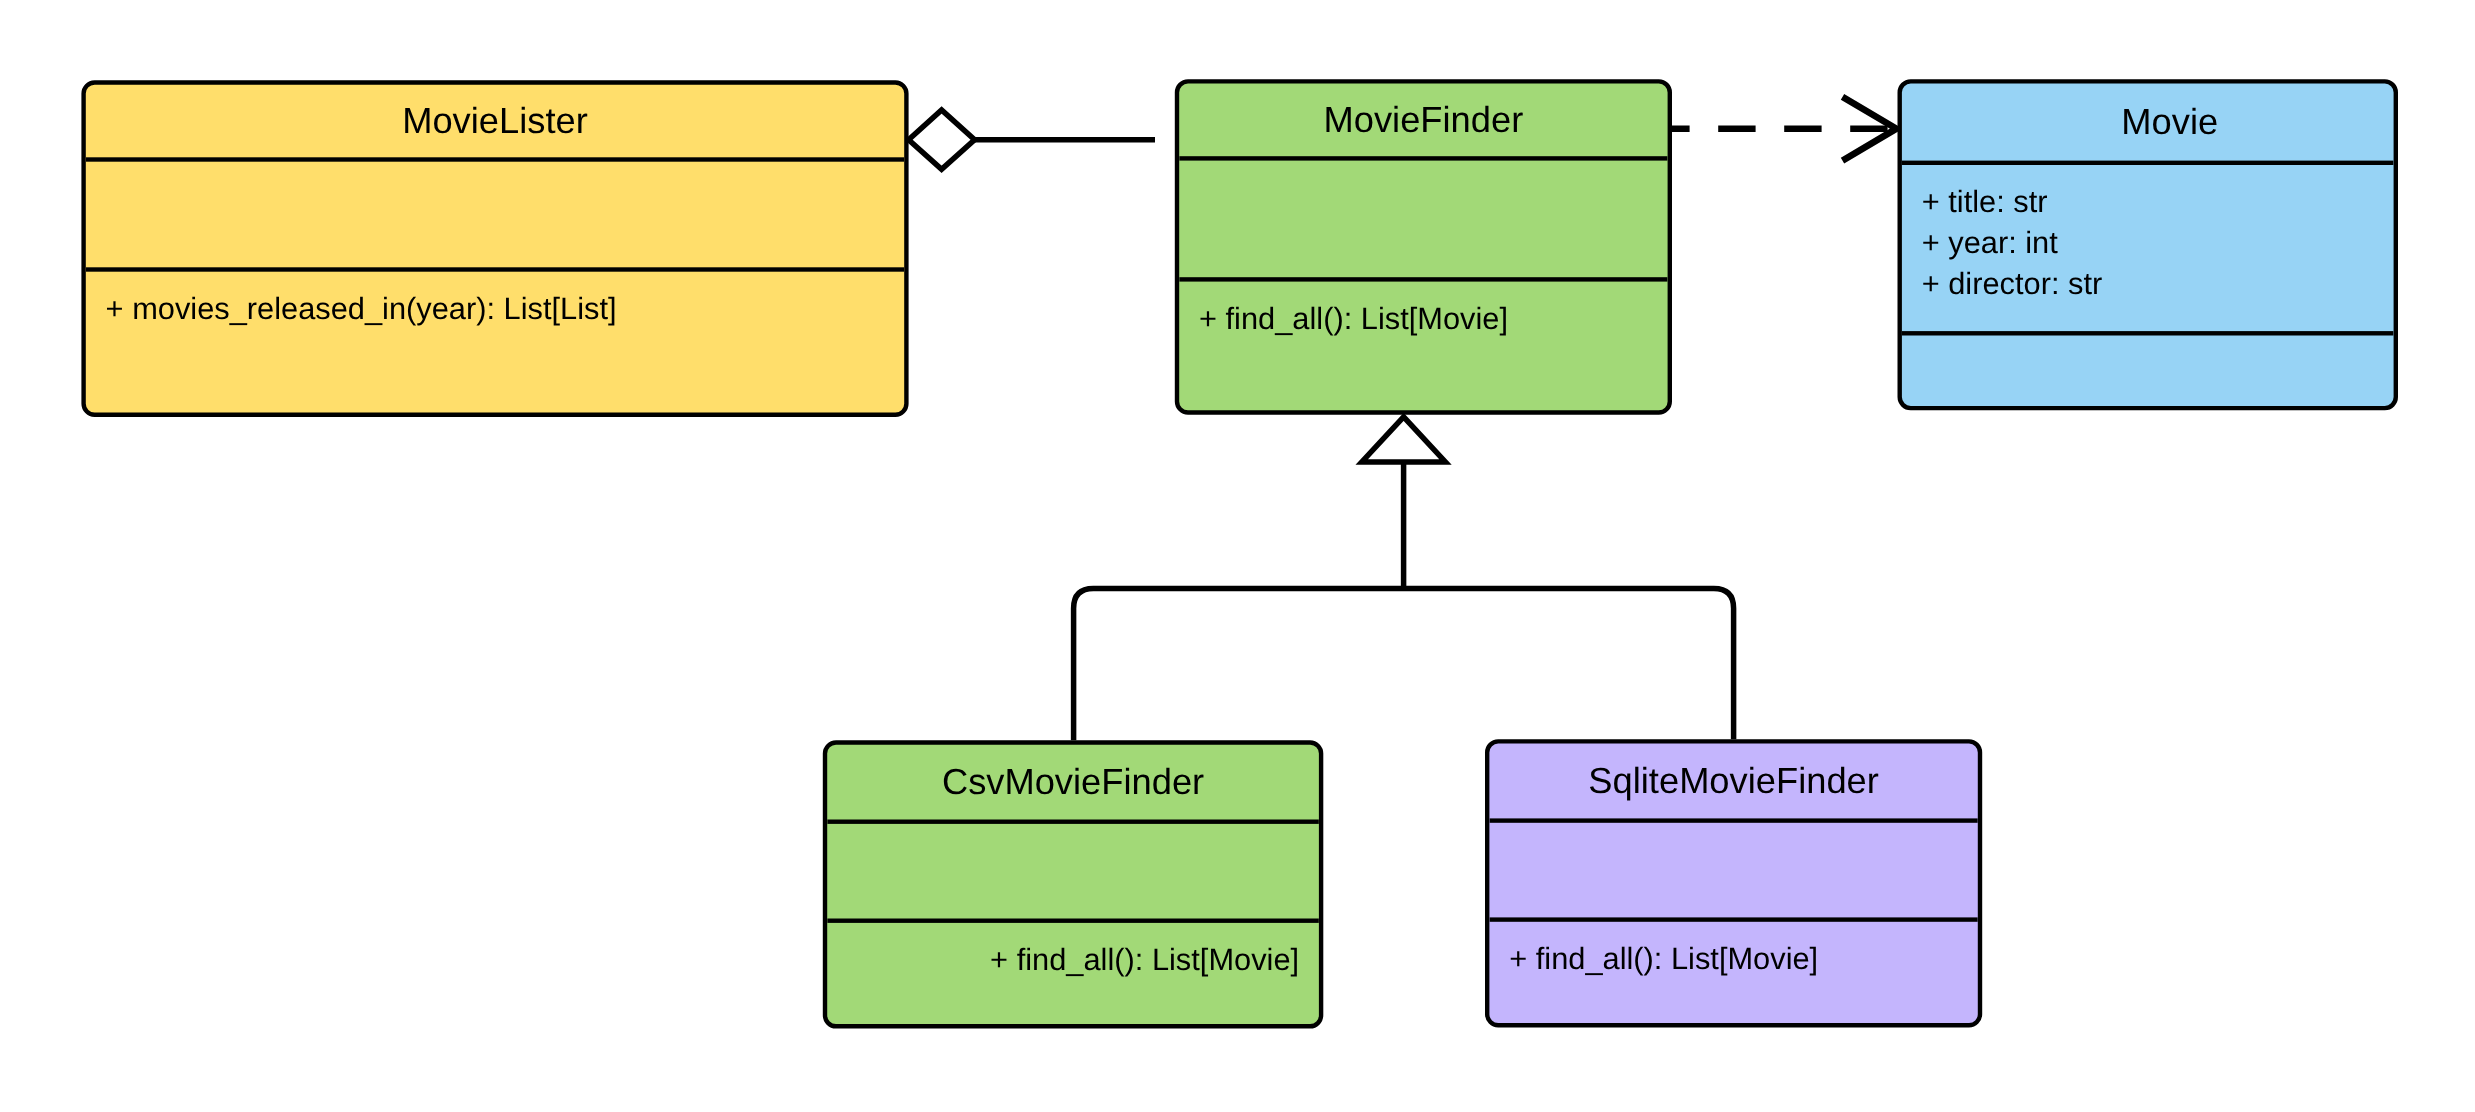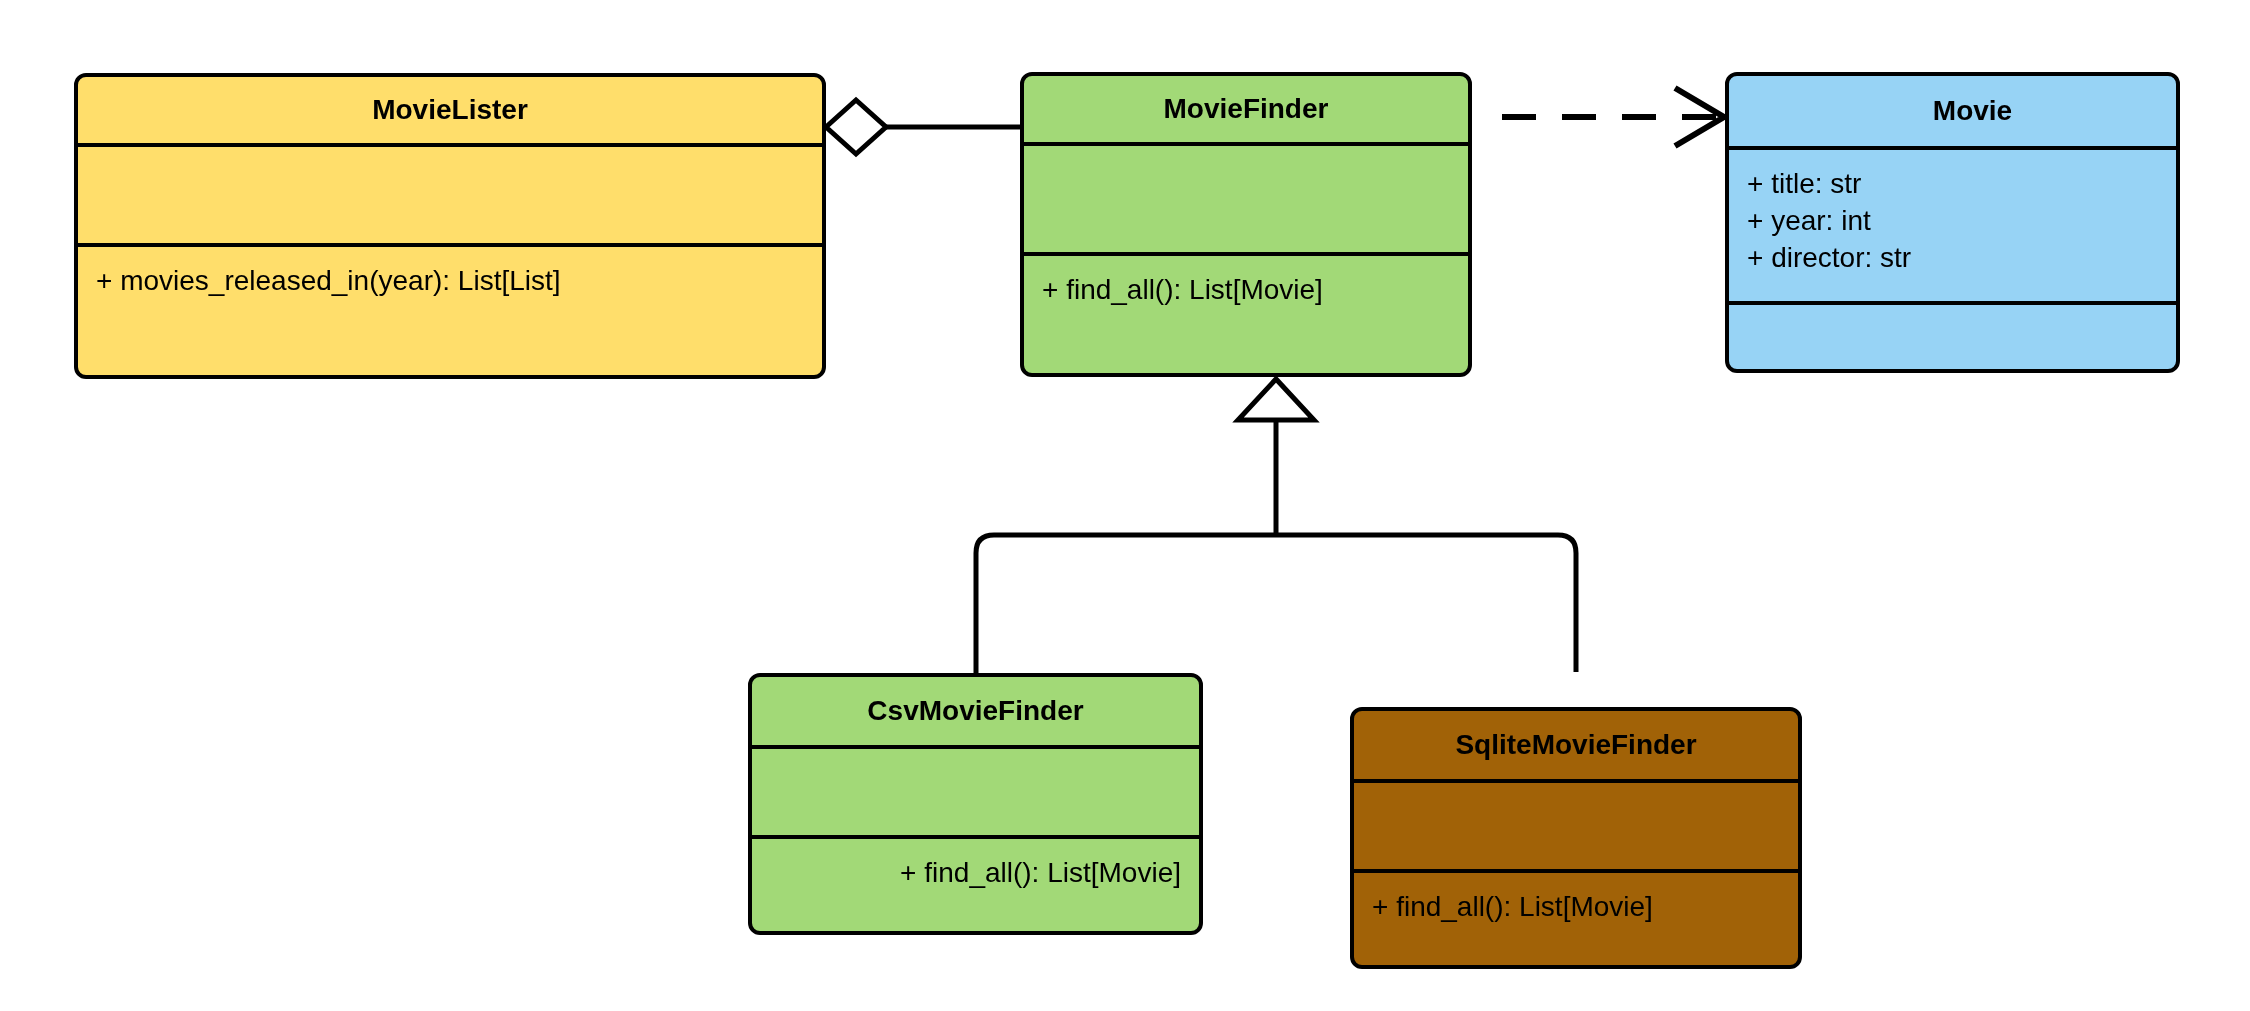--- a/index.html
+++ b/index.html
@@ -44,44 +44,43 @@
   }
   .compartment.title {
     display: flex;
     align-items: center;
     justify-content: center;
   }
   .compartment.members {
     padding: 16px 18px 0 18px;
   }
   .class-name {
-    font-size: 28px;
+    font-size: 33px;
     color: #000000;
     line-height: 1.15;
     white-space: nowrap;
-    font-weight: bold;
   }
   .member-line {
     font-size: 28px;
     color: #000000;
     line-height: 1.32;
     white-space: nowrap;
   }
 
   
   #class-movielister {
     left: 74px;  top: 73px;  width: 752px; height: 306px;
     background: #ffde6b;
   }
   #class-movielister .title       { height: 66px; }
   #class-movielister .attributes  { height: 100px; }
   #class-movielister .operations  { flex: 1 1 auto; }
 
   #class-moviefinder {
-    left: 1020px; top: 72px; width: 452px; height: 305px;
+    left: 1068px; top: 72px; width: 452px; height: 305px;
     background: #a2d977;
   }
   #class-moviefinder .title      { height: 66px; }
   #class-moviefinder .attributes { height: 110px; }
   #class-moviefinder .operations { flex: 1 1 auto; }
 
   #class-movie {
     left: 1725px; top: 72px; width: 455px; height: 301px;
     background: #97d3f5;
   }
@@ -93,22 +92,21 @@
     left: 748px; top: 673px; width: 455px; height: 262px;
     background: #a2d977;
     text-align: right;
   }
   #class-csvmoviefinder .title      { height: 68px; }
   #class-csvmoviefinder .attributes { height: 90px; }
   #class-csvmoviefinder .operations { flex: 1 1 auto; }
 
   #class-sqlitemoviefinder {
     left: 1350px; top: 672px; width: 452px; height: 262px;
-    background: #a16207;
-    margin-top: 35px;
+    background: #c4b5fd;
   }
   #class-sqlitemoviefinder .title      { height: 68px; }
   #class-sqlitemoviefinder .attributes { height: 90px; }
   #class-sqlitemoviefinder .operations { flex: 1 1 auto; }
 </style>
 </head>
 <body>
 
 <div id="canvas">
 

